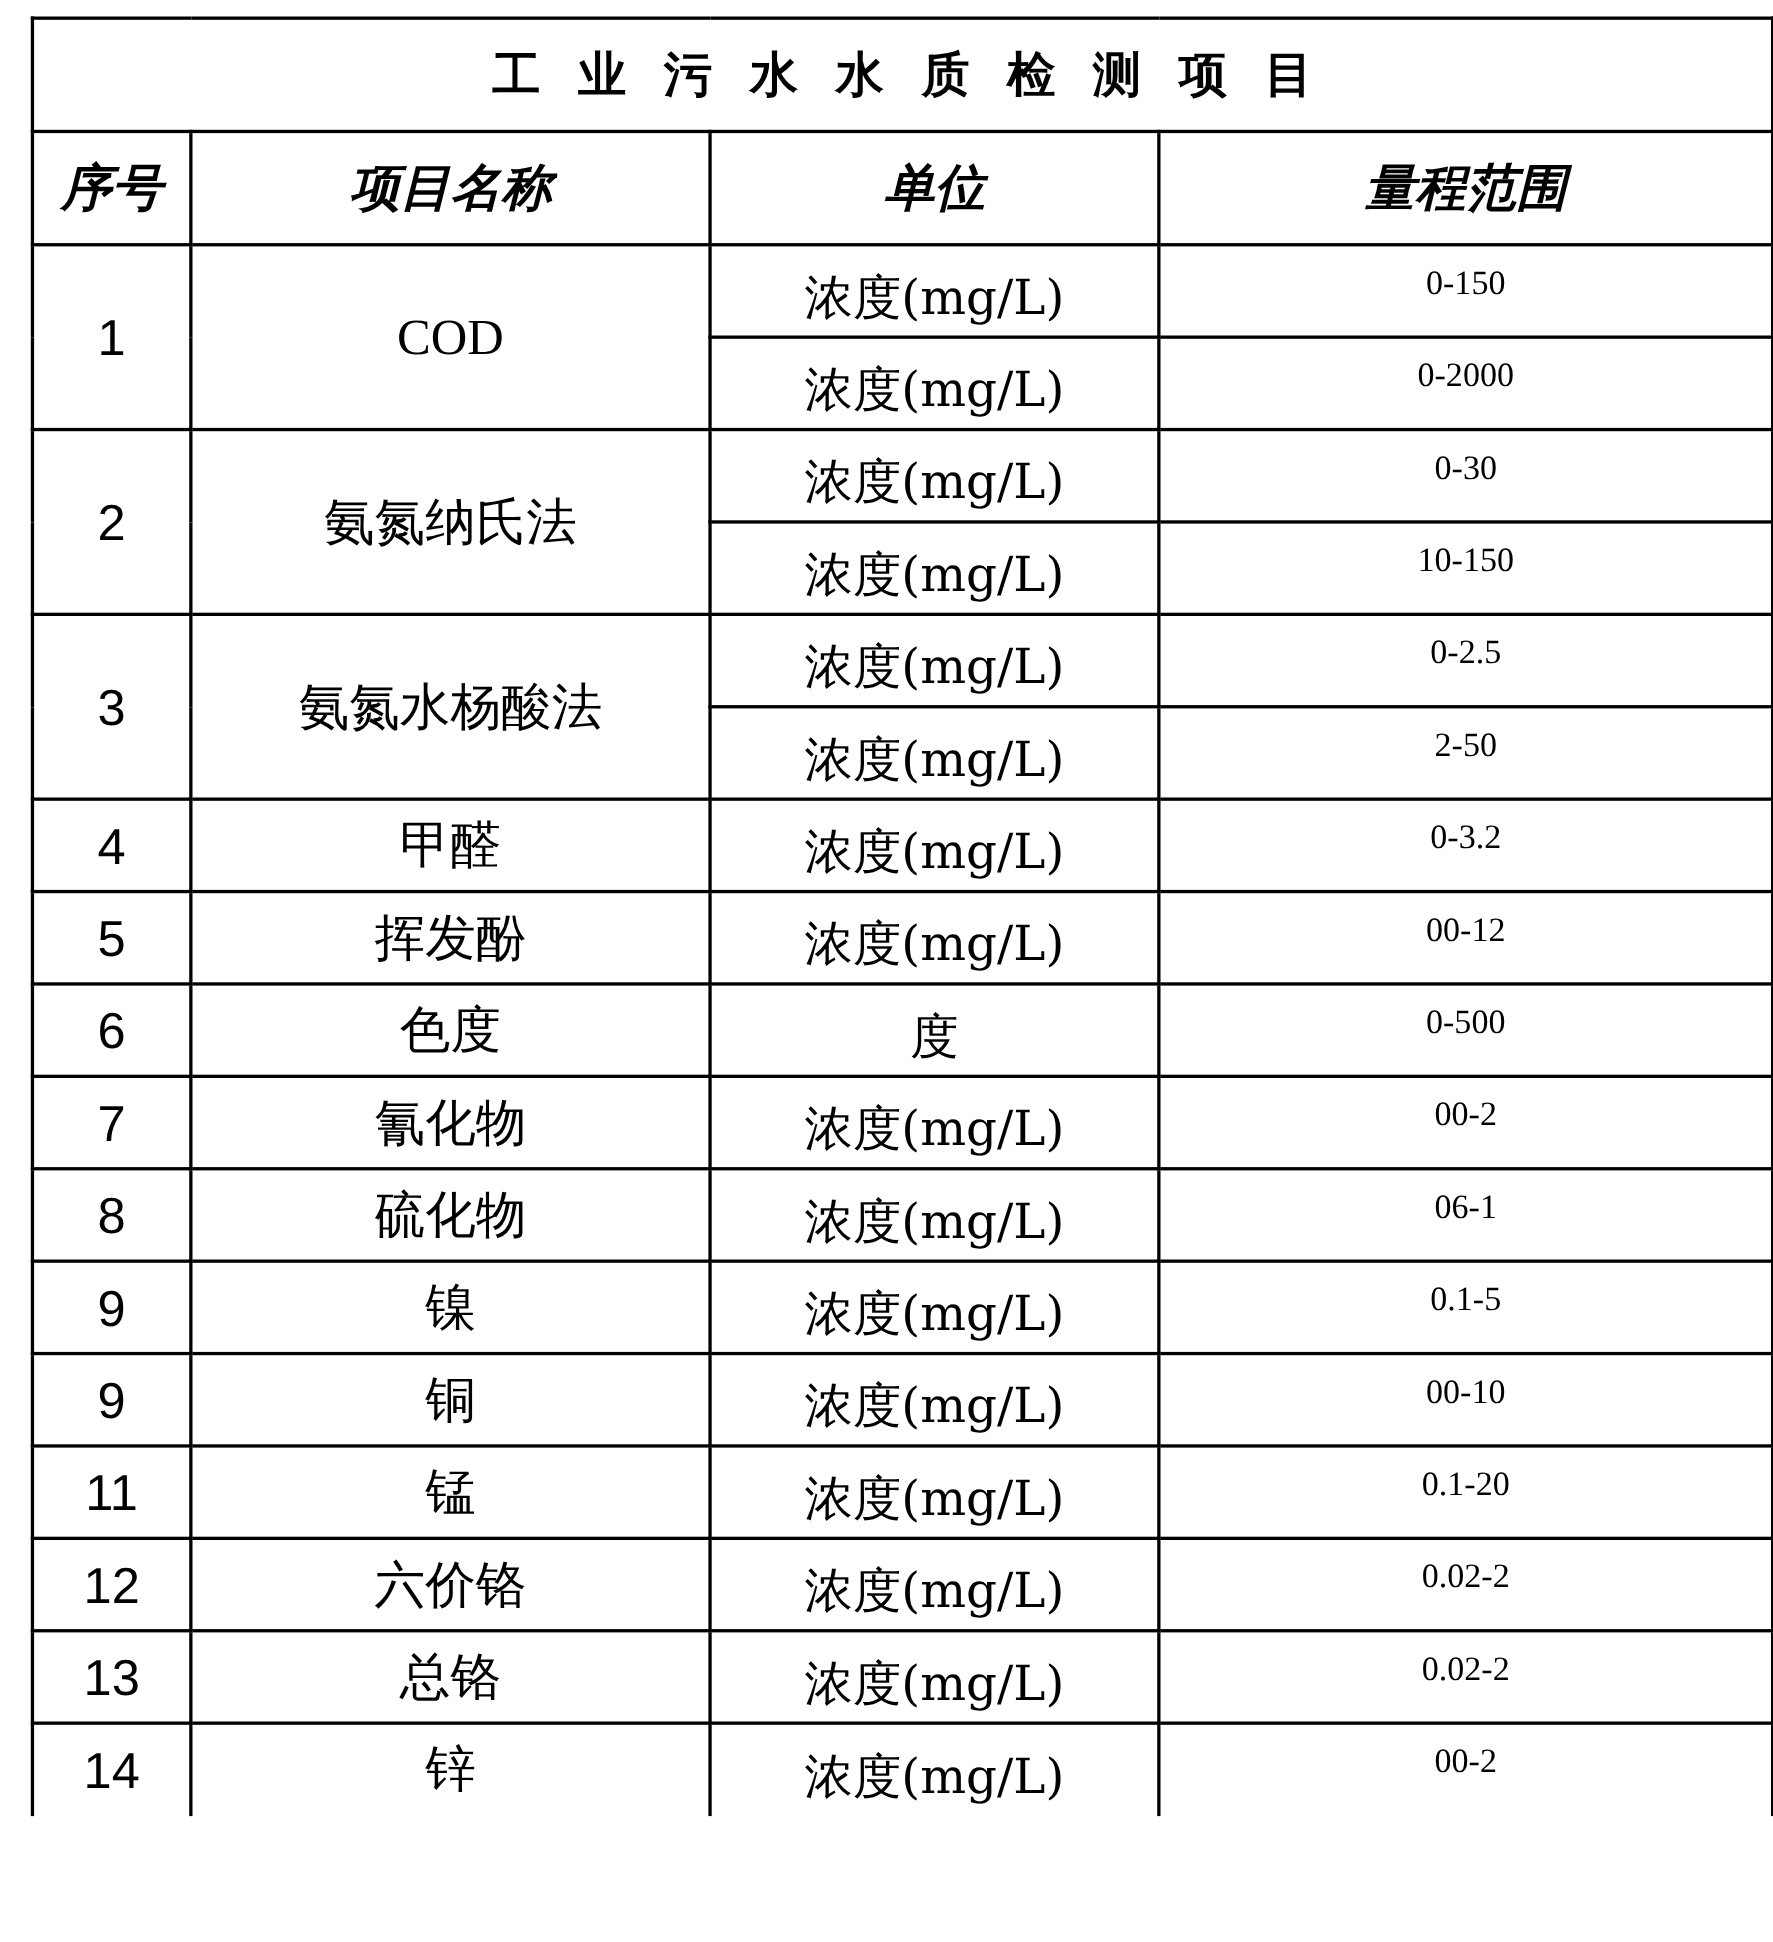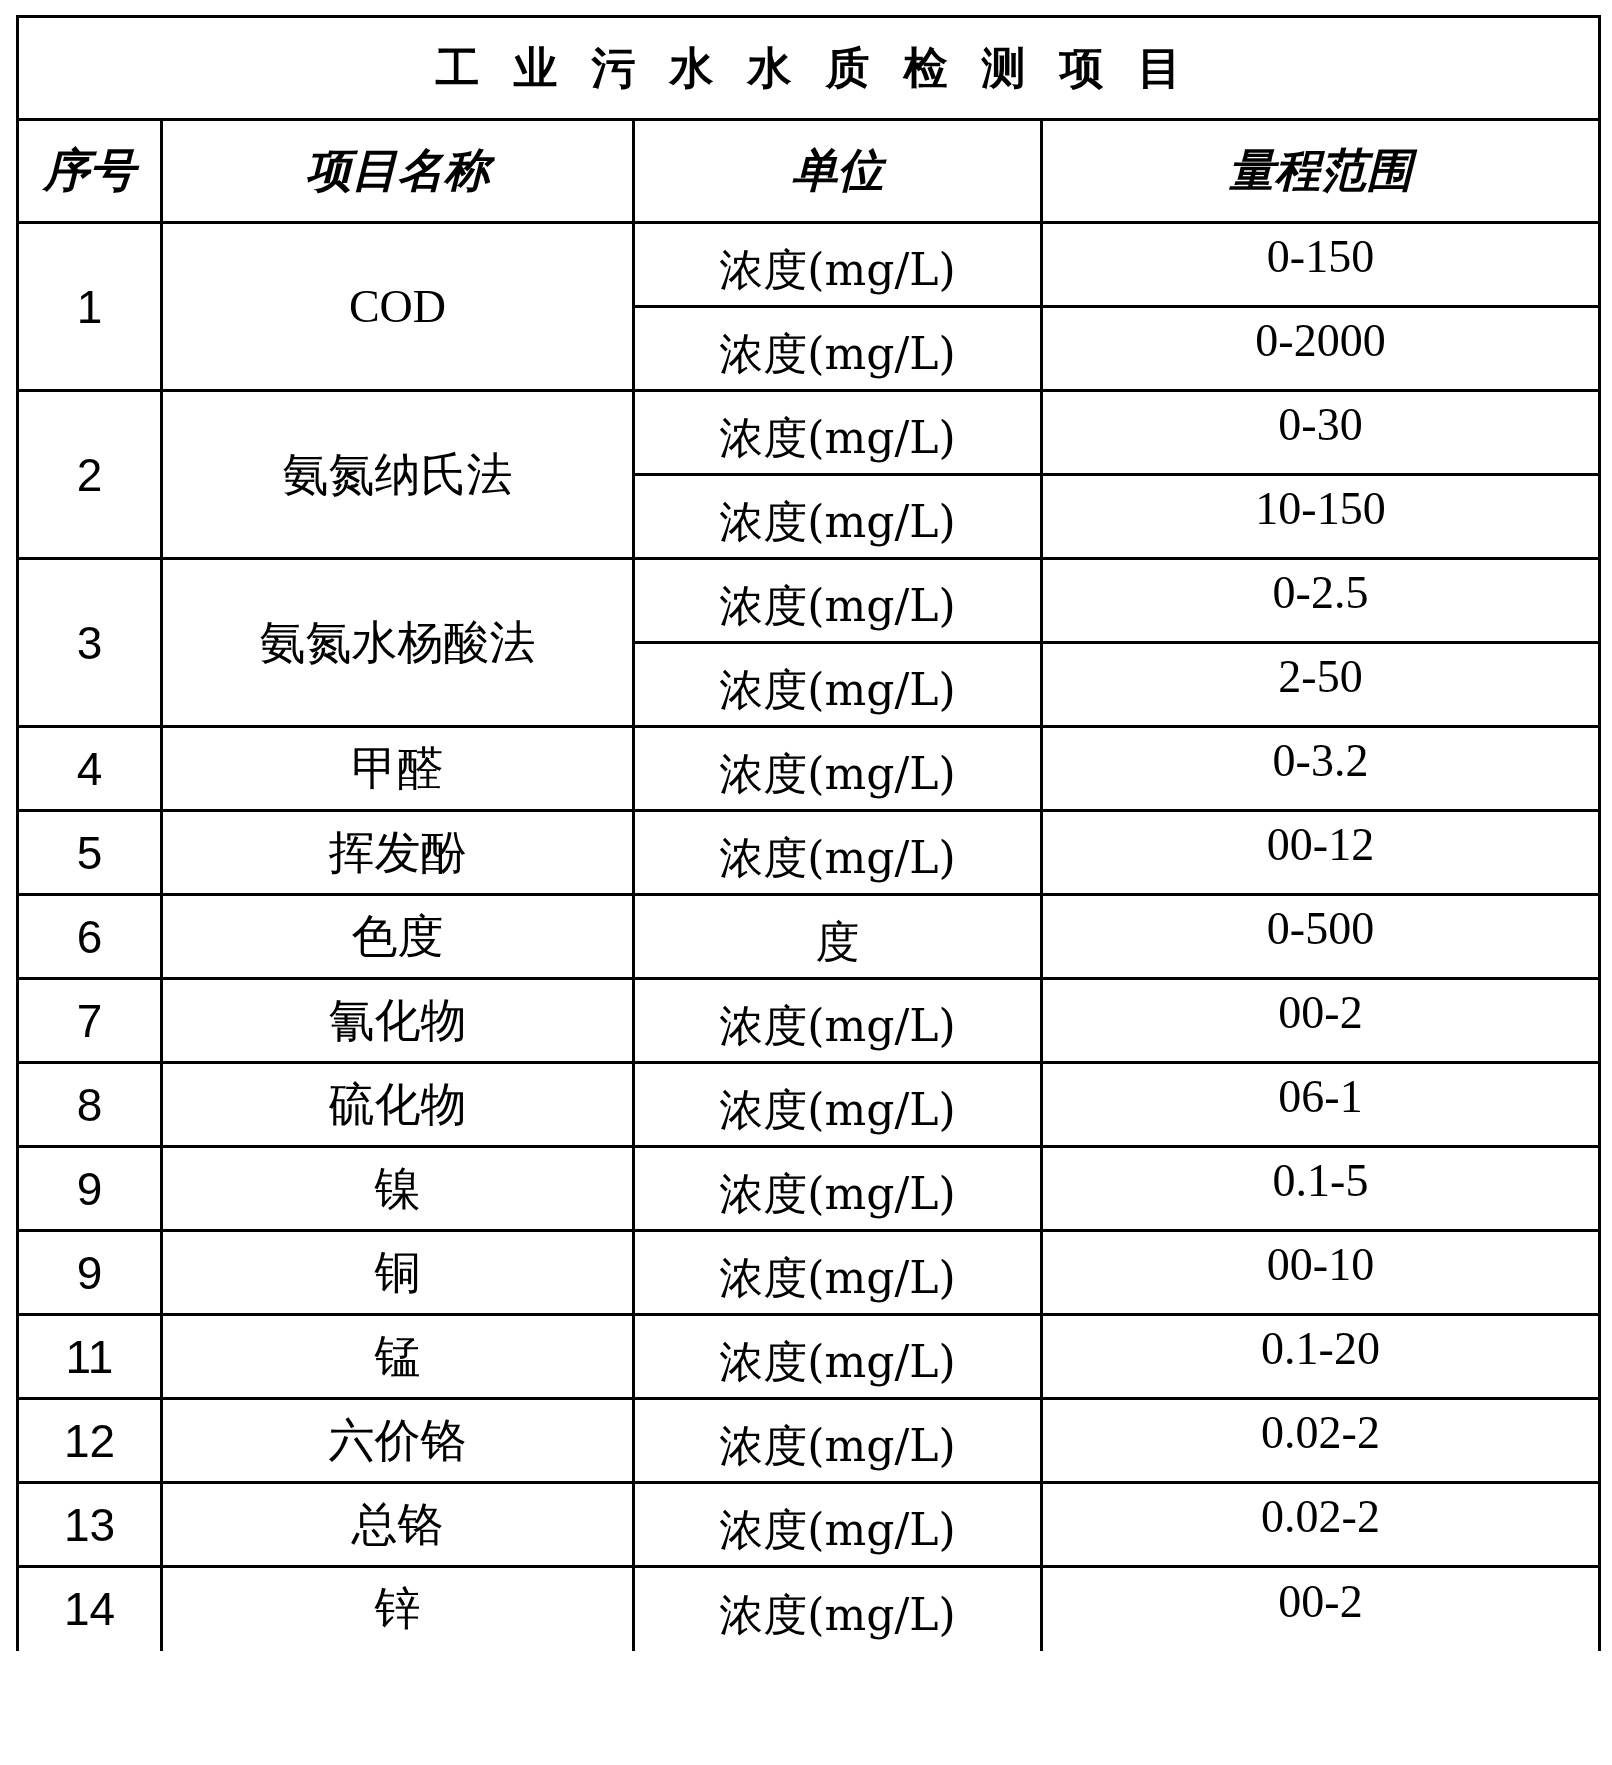--- a/index.html
+++ b/index.html
@@ -1,18 +1,18 @@
 <!DOCTYPE html>
 <html><head>
   <meta charset="utf-8">
   <style>
     html, body { margin: 0; padding: 0; background: #ffffff; }
     body { width: 1612px; height: 1765px; position: relative; overflow: hidden; }
     .sheet {
-      position: absolute; left: 16px; top: 15px; width: 1582px;
+      position: absolute; left: 28px; top: 15px; width: 1582px;
     }
     table.grid {
       border-collapse: collapse; width: 1582px; table-layout: fixed;
       color: #000;
     }
     table.grid td, table.grid th {
       border: 3px solid #000; padding: 0; text-align: center; vertical-align: middle;
       overflow: hidden; white-space: nowrap;
     }
     .title-cell {
@@ -30,21 +30,21 @@
       font-family: "Liberation Sans", "DejaVu Sans", sans-serif; font-size: 46px;
     }
     .name-cell {
       font-family: Liberation Serif, serif; font-size: 46px;
     }
     .unit-cell {
       font-family: "DejaVu Serif", "Liberation Serif", serif; font-size: 44px;
     }
     .unit-cell span { position: relative; top: 6px; }
     .range-cell {
-      font-family: "Liberation Serif", "DejaVu Serif", serif; font-size: 46px;
+      font-family: "Liberation Serif", "DejaVu Serif", serif; font-size: 31px;
     }
     .range-cell span { position: relative; top: -8px; }
     tr.r { height: 84px; }
     tr.last td { border-bottom: none; }
   </style>
 </head>
 <body>
 
 <div class="sheet">
 <table class="grid">

